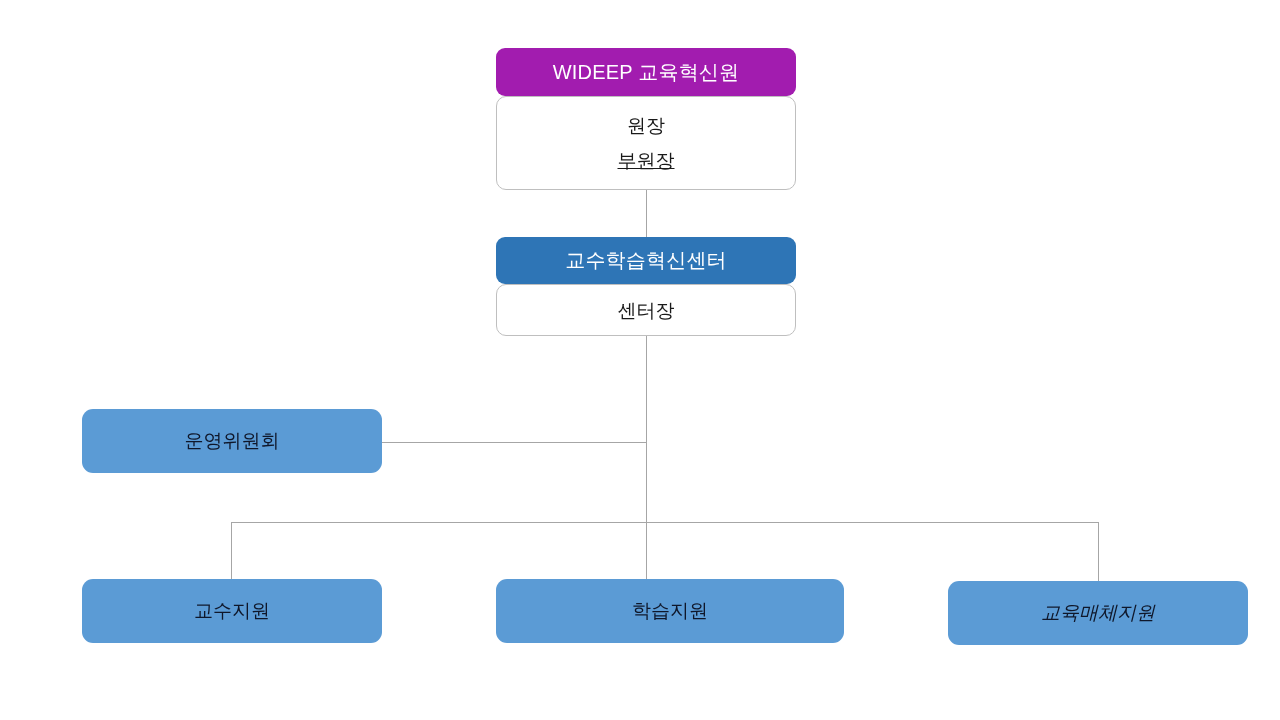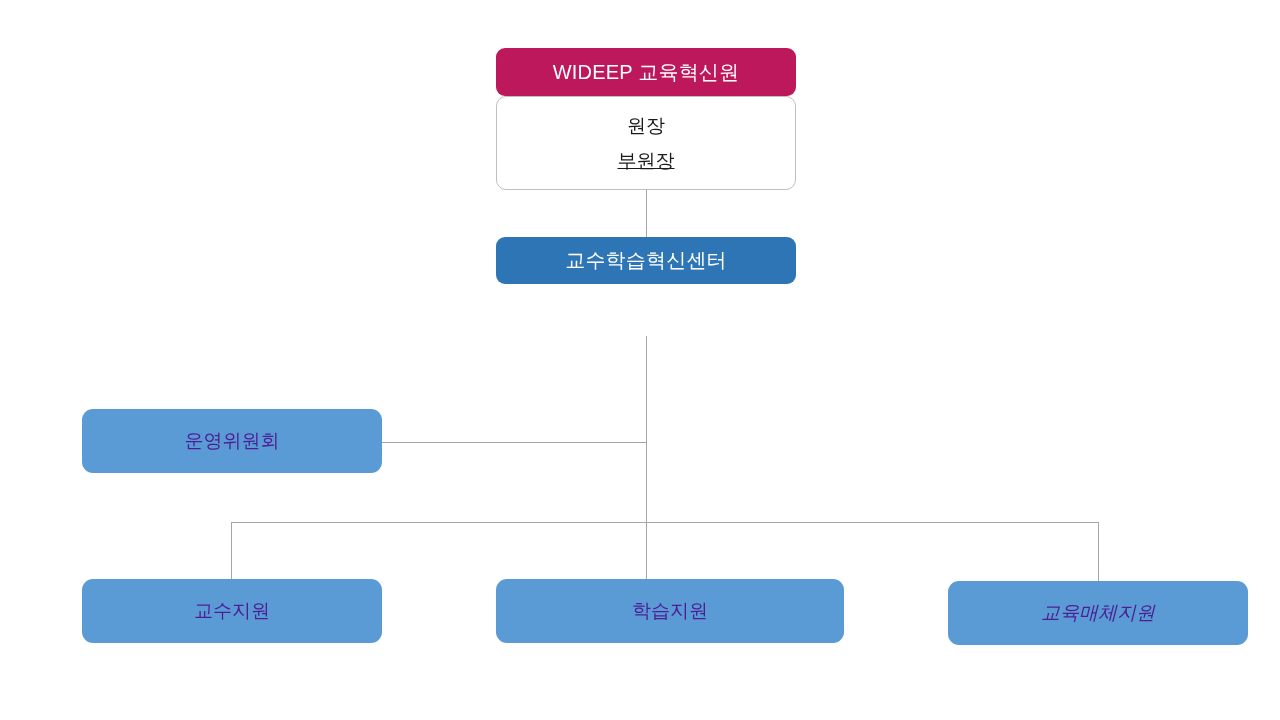--- a/index.html
+++ b/index.html
@@ -39,21 +39,21 @@
     position: absolute;
     box-sizing: border-box;
     border-radius: 9px;
     display: flex;
     align-items: center;
     justify-content: center;
     color: #ffffff;
     letter-spacing: .2px;
     white-space: nowrap;
   }
-  .node-header.navy { background: #be185d; }
+  .node-header.navy { background: #a21caf; }
   .node-header.blue { background: #2E75B6; }
 
   
   .node-body {
     position: absolute;
     box-sizing: border-box;
     background: #ffffff;
     border: 1px solid #bfbfbf;
     border-radius: 10px;
     display: flex;
@@ -70,21 +70,21 @@
 
   
   .leaf {
     position: absolute;
     box-sizing: border-box;
     background: #5B9BD5;
     border-radius: 11px;
     display: flex;
     align-items: center;
     justify-content: center;
-    color: #4c1d95;
+    color: #0f172a;
     white-space: nowrap;
   }
 
   .t19 { font-size: 19px; }
   .t20 { font-size: 20px; }
 </style>
 </head>
 <body>
 
 <div id="chart">
@@ -102,20 +102,23 @@
   <div class="node" style="left:496px; top:48px; width:300px; height:142px;">
     <div class="node-header navy t20" style="left:0; top:0; width:300px; height:48px;">WIDEEP 교육혁신원</div>
     <div class="node-body t19" style="left:0; top:48px; width:300px; height:94px;">
       <div class="line">원장</div>
       <div class="line">부원장</div>
     </div>
   </div>
 
   <div class="node" style="left:496px; top:237px; width:300px; height:108px;">
     <div class="node-header blue t20" style="left:0; top:0; width:300px; height:47px;">교수학습혁신센터</div>
+    <div class="node-body t19" style="left:0; top:47px; width:300px; height:52px;">
+      <div class="line">센터장</div>
+    </div>
   </div>
 
   <div class="leaf t19" style="left:82px; top:409px; width:300px; height:64px;">운영위원회</div>
 
   <div class="leaf t19" style="left:82px; top:579px; width:300px; height:64px;">교수지원</div>
 
   <div class="leaf t19" style="left:496px; top:579px; width:348px; height:64px;">학습지원</div>
 
   <div class="leaf t19" style="left:948px; top:581px; width:300px; height:64px;font-style:italic;">교육매체지원</div>
 

